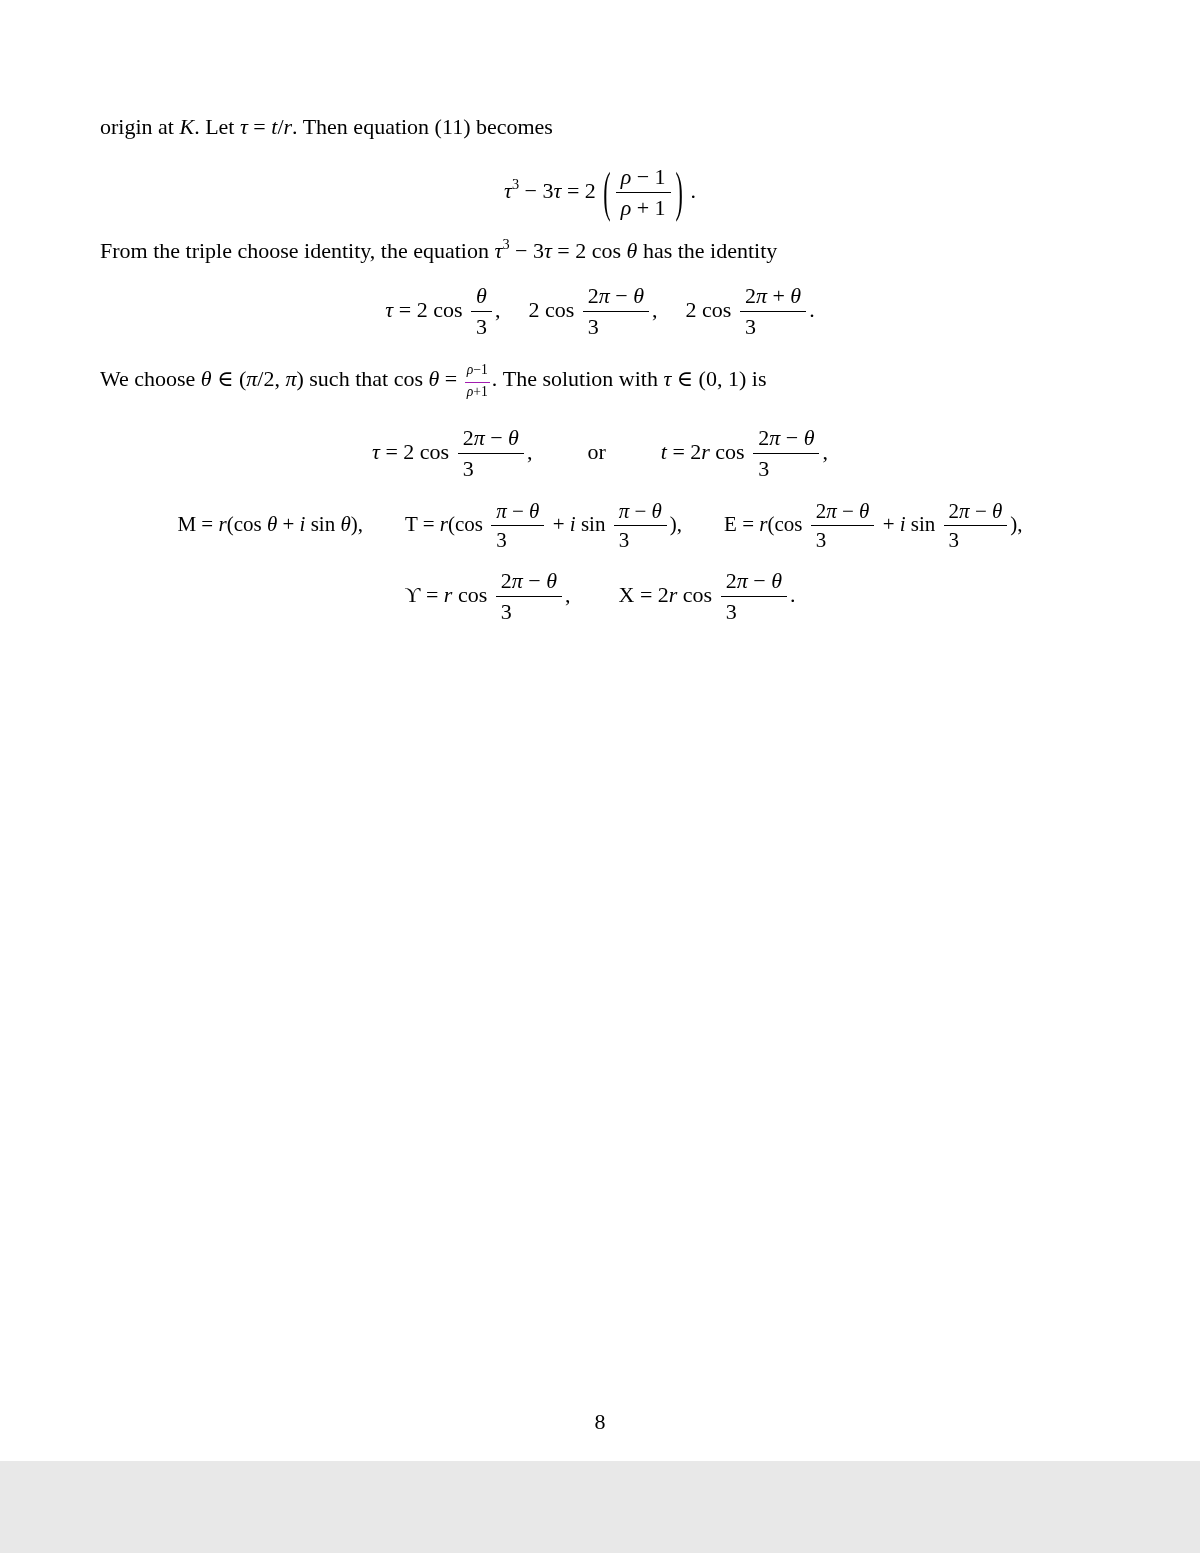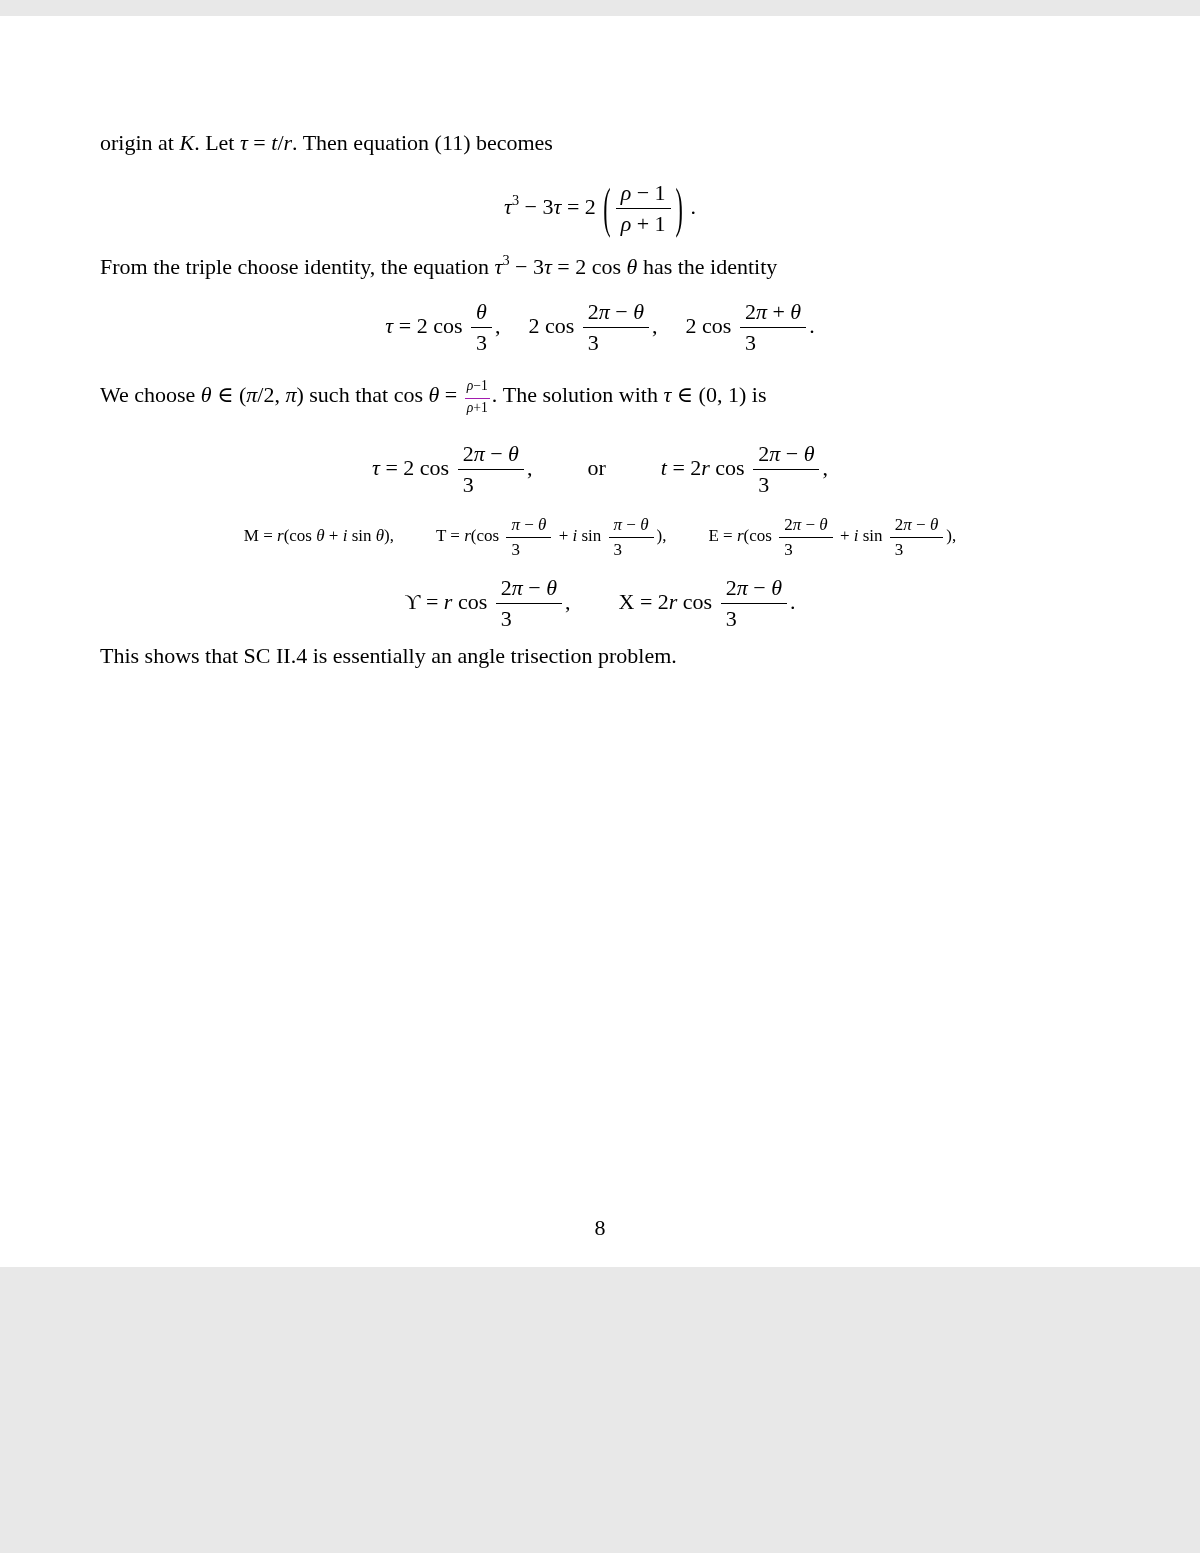--- a/index.html
+++ b/index.html
@@ -1,52 +1,51 @@
 <!DOCTYPE html>
 <html><head>
 <meta charset="utf-8">
 <style>
   html,body{margin:0;padding:0;background:#e8e8e8;}
   .page{
-    width:1200px;height:1251px;background:#ffffff;color:#000000;
+    width:1200px;height:1461px;background:#ffffff;color:#000000;
     font-family:"Liberation Serif","DejaVu Serif",serif;
     font-size:22px;position:relative;box-sizing:border-box;
-    padding:113px 100px 0 100px;margin:16px auto;overflow:hidden;
+    padding:113px 100px 0 100px;margin:0 auto;overflow:hidden;
   }
   .body-line{margin:0;line-height:27px;}
   .display-eq{text-align:center;white-space:nowrap;line-height:30px;}
   .it{font-style:italic;}
   .rm{font-style:normal;}
   .sup{font-size:0.65em;vertical-align:0.6em;line-height:0;}
   .frac{display:inline-block;vertical-align:middle;text-align:left;margin:0 3px;line-height:1.18;}
   .frac .num{display:block;padding:0 5px 2px 5px;border-bottom:1.4px solid #000;}
   .frac .den{display:block;padding:2px 5px 0 5px;}
   .sfrac{font-size:0.62em;margin:0 2px;line-height:1.1;}
   .sfrac .num{padding:0 2px 5px 2px;border-bottom:1px solid #a21caf;}
   .sfrac .den{padding:1px 2px 0 2px;}
   .bigp{display:inline-block;transform:scaleY(2.5);vertical-align:middle;margin:0 2px;font-weight:300;}
   .gap{display:inline-block;height:1px;}
   #eq1{margin-top:24px;}
   #p2{margin-top:16px;}
   #eq2{margin-top:19px;}
   #p3{margin-top:22px;}
   #eq3{margin-top:26px;}
   #p4{margin-top:21px;}
-  #eq4{margin-top:17px;font-size:17px;}
+  #eq4{margin-top:17px;font-size:21px;}
   #eq5{margin-top:15px;}
   #p5{margin-top:10px;}
   .page-number{position:absolute;bottom:26px;left:0;right:0;text-align:center;}
 </style>
 </head>
 <body>
 
 <main class="page">
   <p class="body-line" id="p1"><span class="rm">origin at </span><span class="it">K</span><span class="rm">. Let </span><span class="it">τ</span><span class="rm"> = </span><span class="it">t</span><span class="rm">/</span><span class="it">r</span><span class="rm">. Then equation (11) becomes</span></p>
   <div class="display-eq" id="eq1"><span class="it">τ</span><span class="sup">3</span><span class="rm"> − 3</span><span class="it">τ</span><span class="rm"> = 2 </span><span class="bigp">(</span><span class="frac"><span class="num"><span class="it">ρ</span><span class="rm"> − 1</span></span><span class="den"><span class="it">ρ</span><span class="rm"> + 1</span></span></span><span class="bigp">)</span><span class="rm"> .</span></div>
   <p class="body-line" id="p2"><span class="rm">From the triple choose identity, the equation </span><span class="it">τ</span><span class="sup">3</span><span class="rm"> − 3</span><span class="it">τ</span><span class="rm"> = 2 cos </span><span class="it">θ</span><span class="rm"> has the identity</span></p>
   <div class="display-eq" id="eq2"><span class="it">τ</span><span class="rm"> = 2 cos </span><span class="frac"><span class="num"><span class="it">θ</span></span><span class="den"><span class="rm">3</span></span></span><span class="rm">,</span><span class="gap" style="width: 28px;"></span><span class="rm">2 cos </span><span class="frac"><span class="num"><span class="rm">2</span><span class="it">π</span><span class="rm"> − </span><span class="it">θ</span></span><span class="den"><span class="rm">3</span></span></span><span class="rm">,</span><span class="gap" style="width: 28px;"></span><span class="rm">2 cos </span><span class="frac"><span class="num"><span class="rm">2</span><span class="it">π</span><span class="rm"> + </span><span class="it">θ</span></span><span class="den"><span class="rm">3</span></span></span><span class="rm">.</span></div>
   <p class="body-line" id="p3"><span class="rm">We choose </span><span class="it">θ</span><span class="rm"> ∈ (</span><span class="it">π</span><span class="rm">/2, </span><span class="it">π</span><span class="rm">) such that cos </span><span class="it">θ</span><span class="rm"> = </span><span class="frac sfrac"><span class="num"><span class="it">ρ</span><span class="rm">−1</span></span><span class="den"><span class="it">ρ</span><span class="rm">+1</span></span></span><span class="rm">. The solution with </span><span class="it">τ</span><span class="rm"> ∈ (0, 1) is</span></p>
   <div class="display-eq" id="eq3"><span class="it">τ</span><span class="rm"> = 2 cos </span><span class="frac"><span class="num"><span class="rm">2</span><span class="it">π</span><span class="rm"> − </span><span class="it">θ</span></span><span class="den"><span class="rm">3</span></span></span><span class="rm">,</span><span class="gap" style="width: 55px;"></span><span class="rm">or</span><span class="gap" style="width: 55px;"></span><span class="it">t</span><span class="rm"> = 2</span><span class="it">r</span><span class="rm"> cos </span><span class="frac"><span class="num"><span class="rm">2</span><span class="it">π</span><span class="rm"> − </span><span class="it">θ</span></span><span class="den"><span class="rm">3</span></span></span><span class="rm">,</span></div>
   <div class="display-eq" id="eq4"><span class="rm">M = </span><span class="it">r</span><span class="rm">(cos </span><span class="it">θ</span><span class="rm"> + </span><span class="it">i</span><span class="rm"> sin </span><span class="it">θ</span><span class="rm">),</span><span class="gap" style="width: 42px;"></span><span class="rm">T = </span><span class="it">r</span><span class="rm">(cos </span><span class="frac"><span class="num"><span class="it">π</span><span class="rm"> − </span><span class="it">θ</span></span><span class="den"><span class="rm">3</span></span></span><span class="rm"> + </span><span class="it">i</span><span class="rm"> sin </span><span class="frac"><span class="num"><span class="it">π</span><span class="rm"> − </span><span class="it">θ</span></span><span class="den"><span class="rm">3</span></span></span><span class="rm">),</span><span class="gap" style="width: 42px;"></span><span class="rm">E = </span><span class="it">r</span><span class="rm">(cos </span><span class="frac"><span class="num"><span class="rm">2</span><span class="it">π</span><span class="rm"> − </span><span class="it">θ</span></span><span class="den"><span class="rm">3</span></span></span><span class="rm"> + </span><span class="it">i</span><span class="rm"> sin </span><span class="frac"><span class="num"><span class="rm">2</span><span class="it">π</span><span class="rm"> − </span><span class="it">θ</span></span><span class="den"><span class="rm">3</span></span></span><span class="rm">),</span></div>
   <div class="display-eq" id="eq5"><span class="rm">ϒ = </span><span class="it">r</span><span class="rm"> cos </span><span class="frac"><span class="num"><span class="rm">2</span><span class="it">π</span><span class="rm"> − </span><span class="it">θ</span></span><span class="den"><span class="rm">3</span></span></span><span class="rm">,</span><span class="gap" style="width: 48px;"></span><span class="rm">X = 2</span><span class="it">r</span><span class="rm"> cos </span><span class="frac"><span class="num"><span class="rm">2</span><span class="it">π</span><span class="rm"> − </span><span class="it">θ</span></span><span class="den"><span class="rm">3</span></span></span><span class="rm">.</span></div>
-  <p class="body-line" id="p5"><span class="rm">This shows that SC II.4 is essentially an angle trisection problem.</span></p>
   <div class="page-number">8</div>
 </main>
 
 </body></html>

